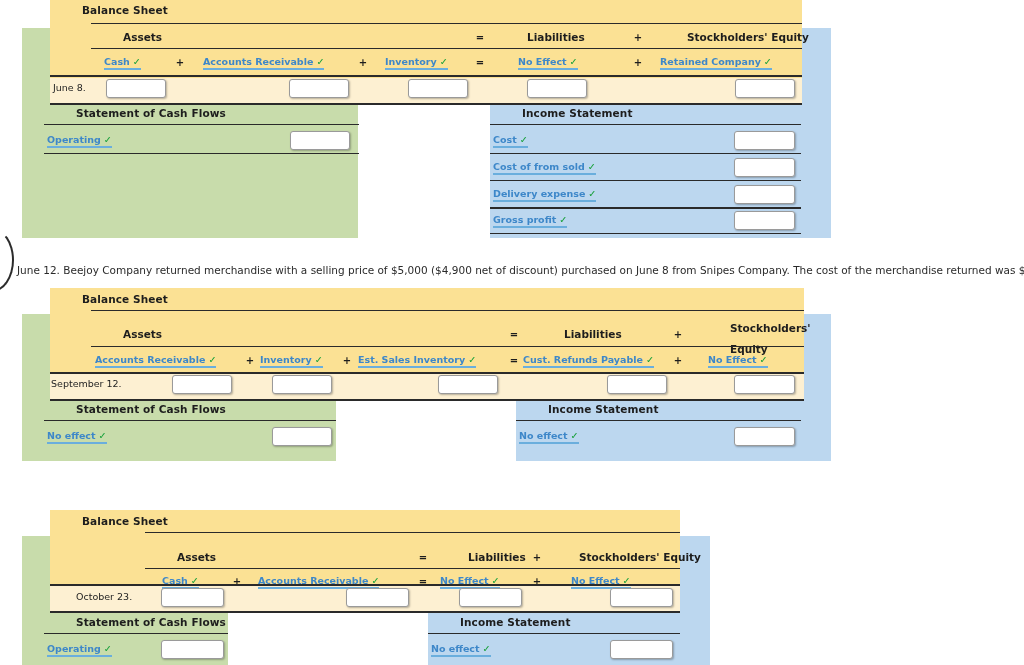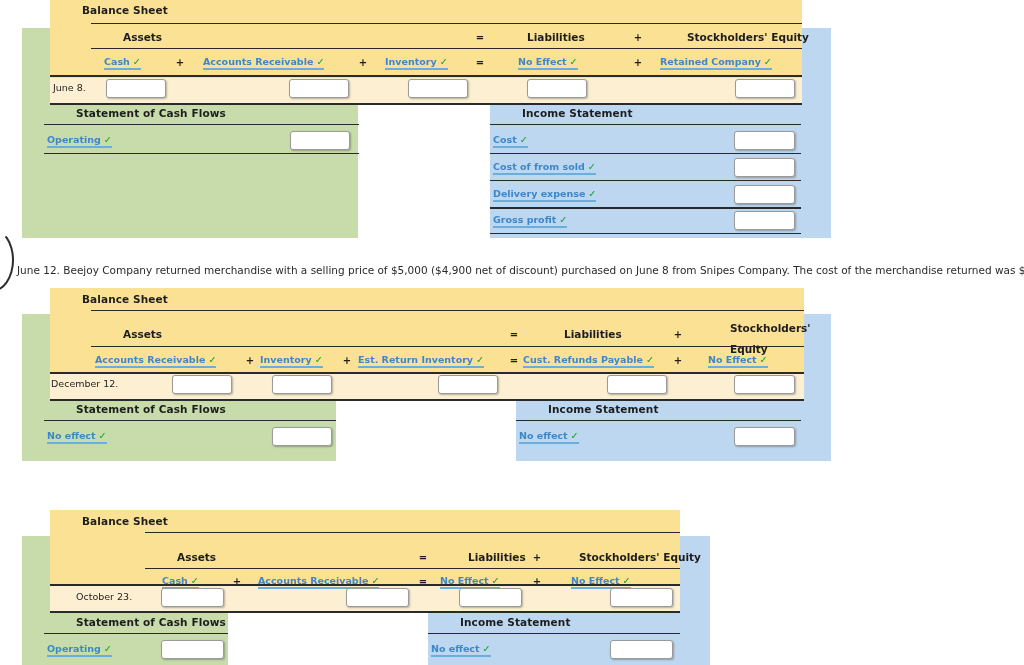--- a/index.html
+++ b/index.html
@@ -144,29 +144,29 @@
     <div class="ctr grp" style="left:532px;top:40px;width:126px;">Liabilities</div>
     <div class="op" style="left:668px;top:41px;width:20px;">+</div>
     <div class="ctr grp" style="left:698px;top:30px;width:106px;line-height:21px;">Stockholders' Equity</div>
 
     <div class="rule" style="left:91px;top:58px;width:713px;"></div>
 
     <div class="acct" style="left:95px;top:66px;"><span>Accounts Receivable</span><span class="tick">✓</span></div>
     <div class="op" style="left:240px;top:67px;width:20px;">+</div>
     <div class="acct" style="left:260px;top:66px;"><span>Inventory</span><span class="tick">✓</span></div>
     <div class="op" style="left:337px;top:67px;width:20px;">+</div>
-    <div class="acct" style="left:358px;top:66px;"><span>Est. Return Inventory</span><span class="tick">✓</span></div>
+    <div class="acct" style="left:358px;top:66px;"><span>Est. Sales Inventory</span><span class="tick">✓</span></div>
     <div class="op" style="left:504px;top:67px;width:20px;">=</div>
     <div class="acct" style="left:523px;top:66px;"><span>Cust. Refunds Payable</span><span class="tick">✓</span></div>
     <div class="op" style="left:668px;top:67px;width:20px;">+</div>
     <div class="acct" style="left:708px;top:66px;"><span>No Effect</span><span class="tick">✓</span></div>
 
     <div class="rule thick" style="left:50px;top:84px;width:754px;"></div>
 
-    <div class="datelbl" style="left:51px;top:90px;">December 12.</div>
+    <div class="datelbl" style="left:51px;top:90px;">September 12.</div>
     <input class="inp" style="left: 172px; top: 87px; width: 60px; height: 19px;">
     <input class="inp" style="left: 272px; top: 87px; width: 60px; height: 19px;">
     <input class="inp" style="left: 438px; top: 87px; width: 60px; height: 19px;">
     <input class="inp" style="left: 607px; top: 87px; width: 60px; height: 19px;">
     <input class="inp" style="left: 734px; top: 87px; width: 61px; height: 19px;">
     <div class="rule thick" style="left:50px;top:111px;width:754px;"></div>
 
     <div class="ctr hdr-title" style="left:44px;top:115px;width:292px;">Statement of Cash Flows</div>
     <div class="rule" style="left:44px;top:132px;width:292px;"></div>
     <div class="acct" style="left:47px;top:142px;"><span>No effect</span><span class="tick">✓</span></div>

